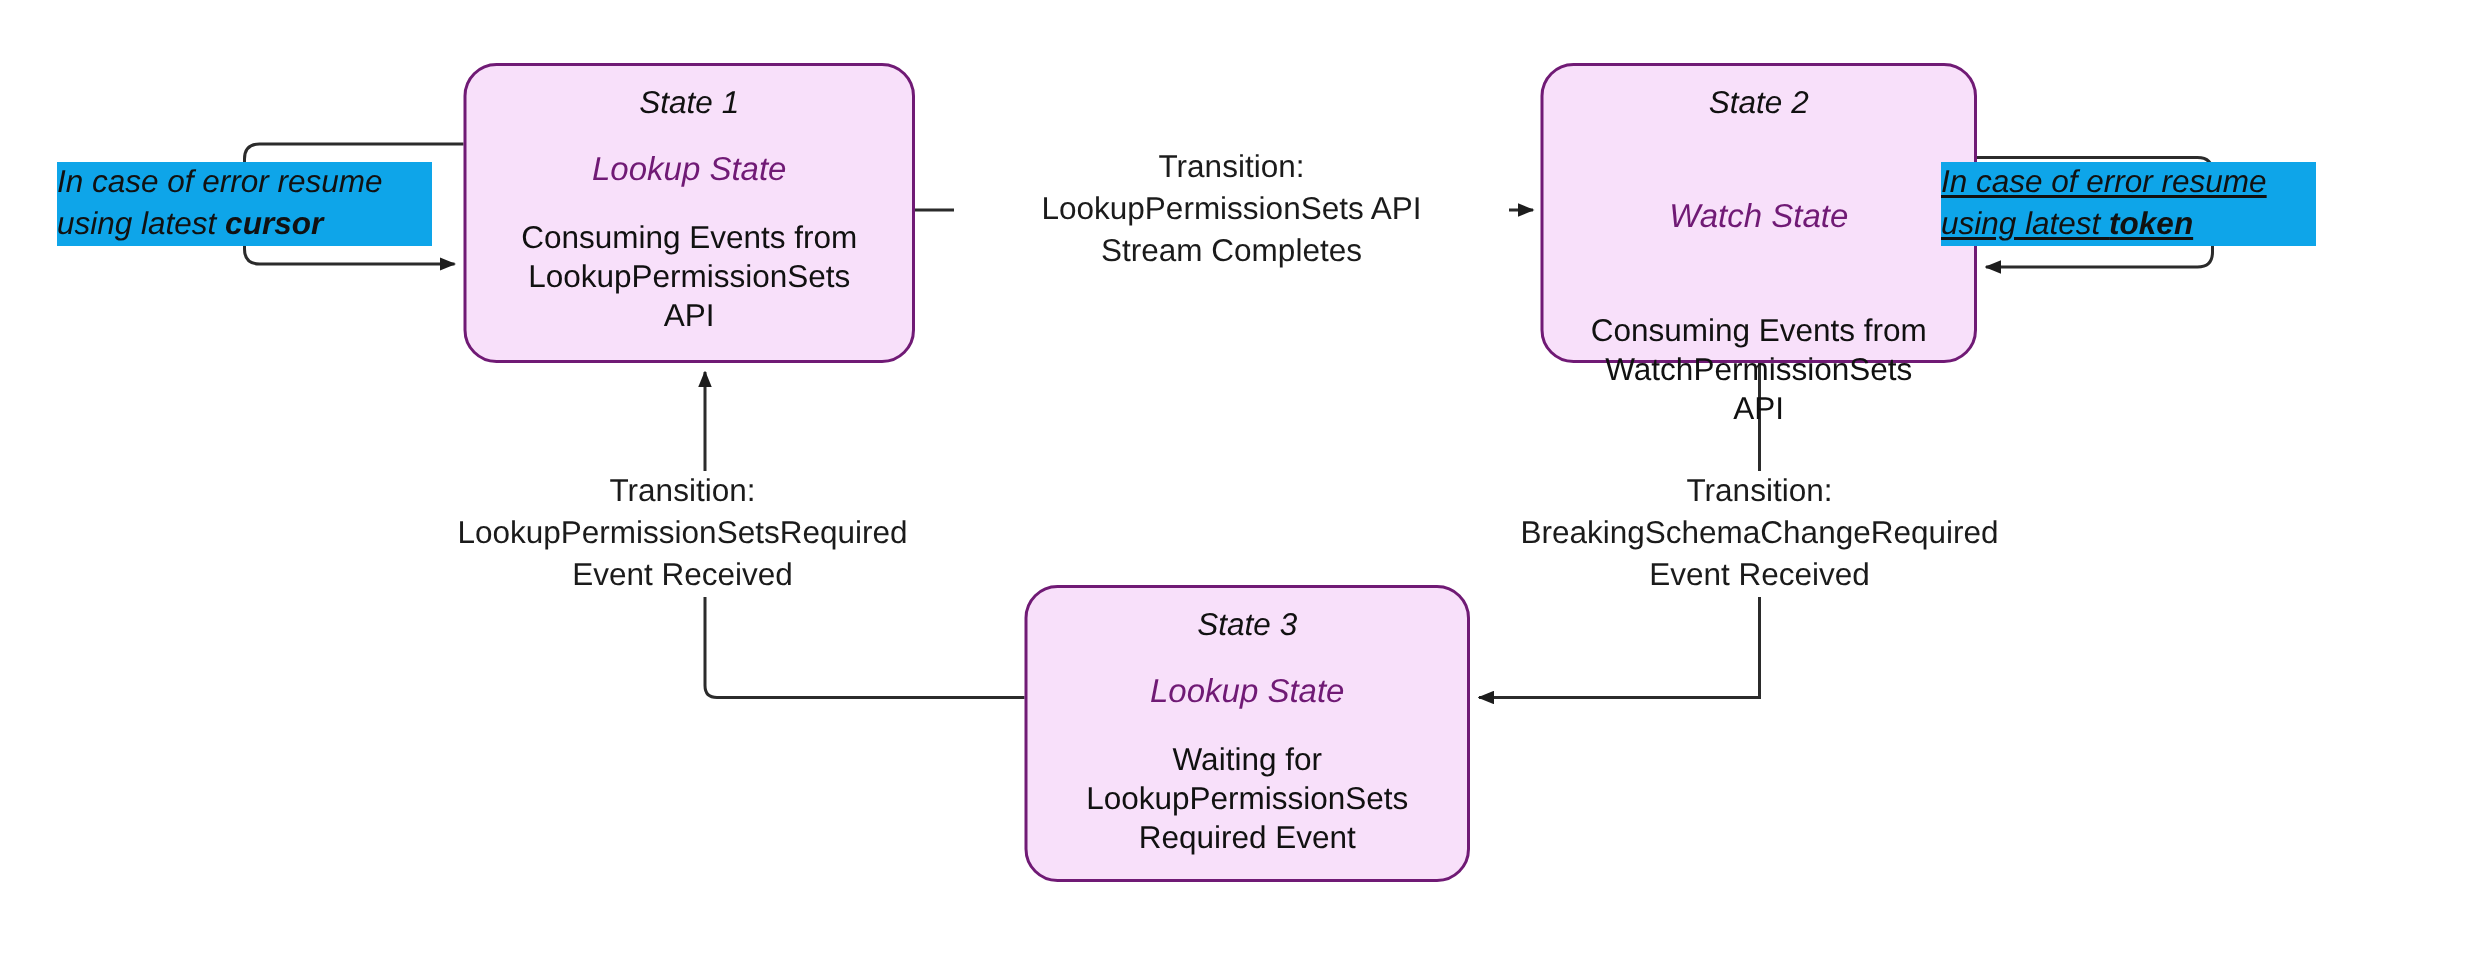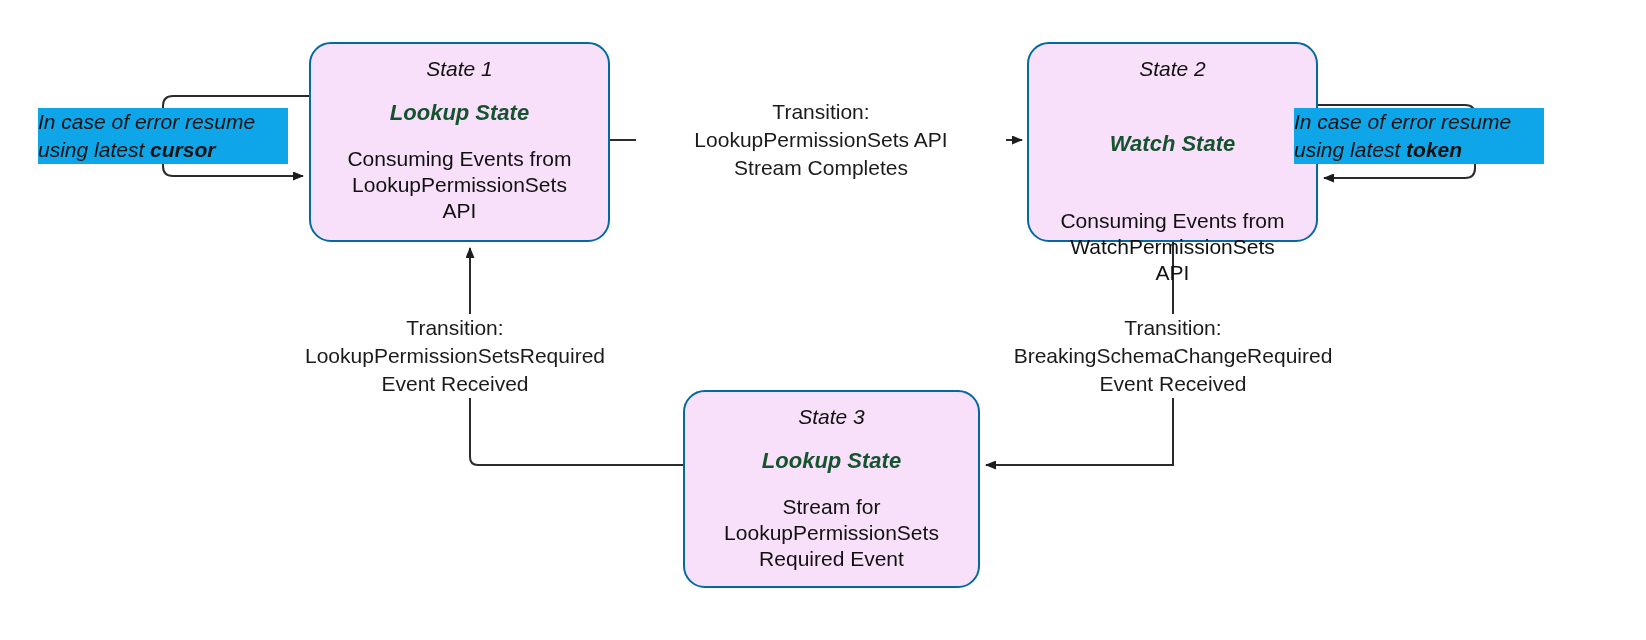--- a/index.html
+++ b/index.html
@@ -2,35 +2,35 @@
 <html><head>
 <meta charset="utf-8">
 <style>
   html,body{margin:0;padding:0;background:#ffffff;}
   body{width:1646px;height:640px;overflow:hidden;
        font-family:"Liberation Sans","DejaVu Sans",sans-serif;color:#111111;}
   #stage{position:relative;width:1646px;height:640px;background:#ffffff;}
   svg.wires{position:absolute;left:0;top:0;width:1646px;height:640px;}
 
   .state-box{position:absolute;box-sizing:border-box;
-       background:#f8e0fa;border:2px solid #0369a1;border-radius:22px;
+       background:#f8e0fa;border:2px solid #701a75;border-radius:22px;
        display:flex;flex-direction:column;align-items:center;
        text-align:center;padding-top:12px;}
   .state-index{font-style:italic;font-size:21px;line-height:26px;color:#111;}
-  .state-name{font-style:italic;font-weight:bold;font-size:22px;line-height:26px;
-       margin-top:18px;color:#14532d;}
+  .state-name{font-style:italic;font-weight:normal;font-size:22px;line-height:26px;
+       margin-top:18px;color:#701a75;}
   .state-desc{font-size:21px;line-height:26px;margin-top:20px;
        color:#111;padding:0 10px;white-space:pre-line;}
 
   .edge-label{position:absolute;text-align:center;font-size:21px;line-height:28px;
        color:#1b1b1b;white-space:pre-line;background:#ffffff;}
   .loop-label{position:absolute;text-align:left;font-style:italic;font-size:21px;
        line-height:28px;color:#111;background:#0ea5e9;}
   .loop-label b{font-weight:bold;font-style:italic;}
-  .loop-label.right{text-align:left;}
+  .loop-label.right{text-align:left;text-decoration:underline;}
 </style>
 </head>
 <body>
 
 <div id="stage">
 
   <svg class="wires" viewBox="0 0 1646 640" xmlns="http://www.w3.org/2000/svg">
     <defs>
       <marker id="arrowhead" markerWidth="11" markerHeight="9" refX="10" refY="4.5" orient="auto" markerUnits="userSpaceOnUse">
         <path d="M0,0 L11,4.5 L0,9 Z" fill="#1d1d1d"></path>
@@ -70,21 +70,21 @@
     <div class="state-index">State 2</div>
     <div class="state-name">Watch State</div>
     <div class="state-desc">Consuming Events from
 WatchPermissionSets
 API</div>
   </div>
 
   <div class="state-box" style="left:683px;top:370px;width:297px;height:198px;margin-top:20px;">
     <div class="state-index">State 3</div>
     <div class="state-name">Lookup State</div>
-    <div class="state-desc">Stream for
+    <div class="state-desc">Waiting for
 LookupPermissionSets
 Required Event</div>
   </div>
 
   <div class="edge-label" style="left:636px;top:98px;width:370px;">Transition:
 LookupPermissionSets API
 Stream Completes</div>
 
   <div class="edge-label" style="left:995px;top:314px;width:356px;">Transition:
 BreakingSchemaChangeRequired

